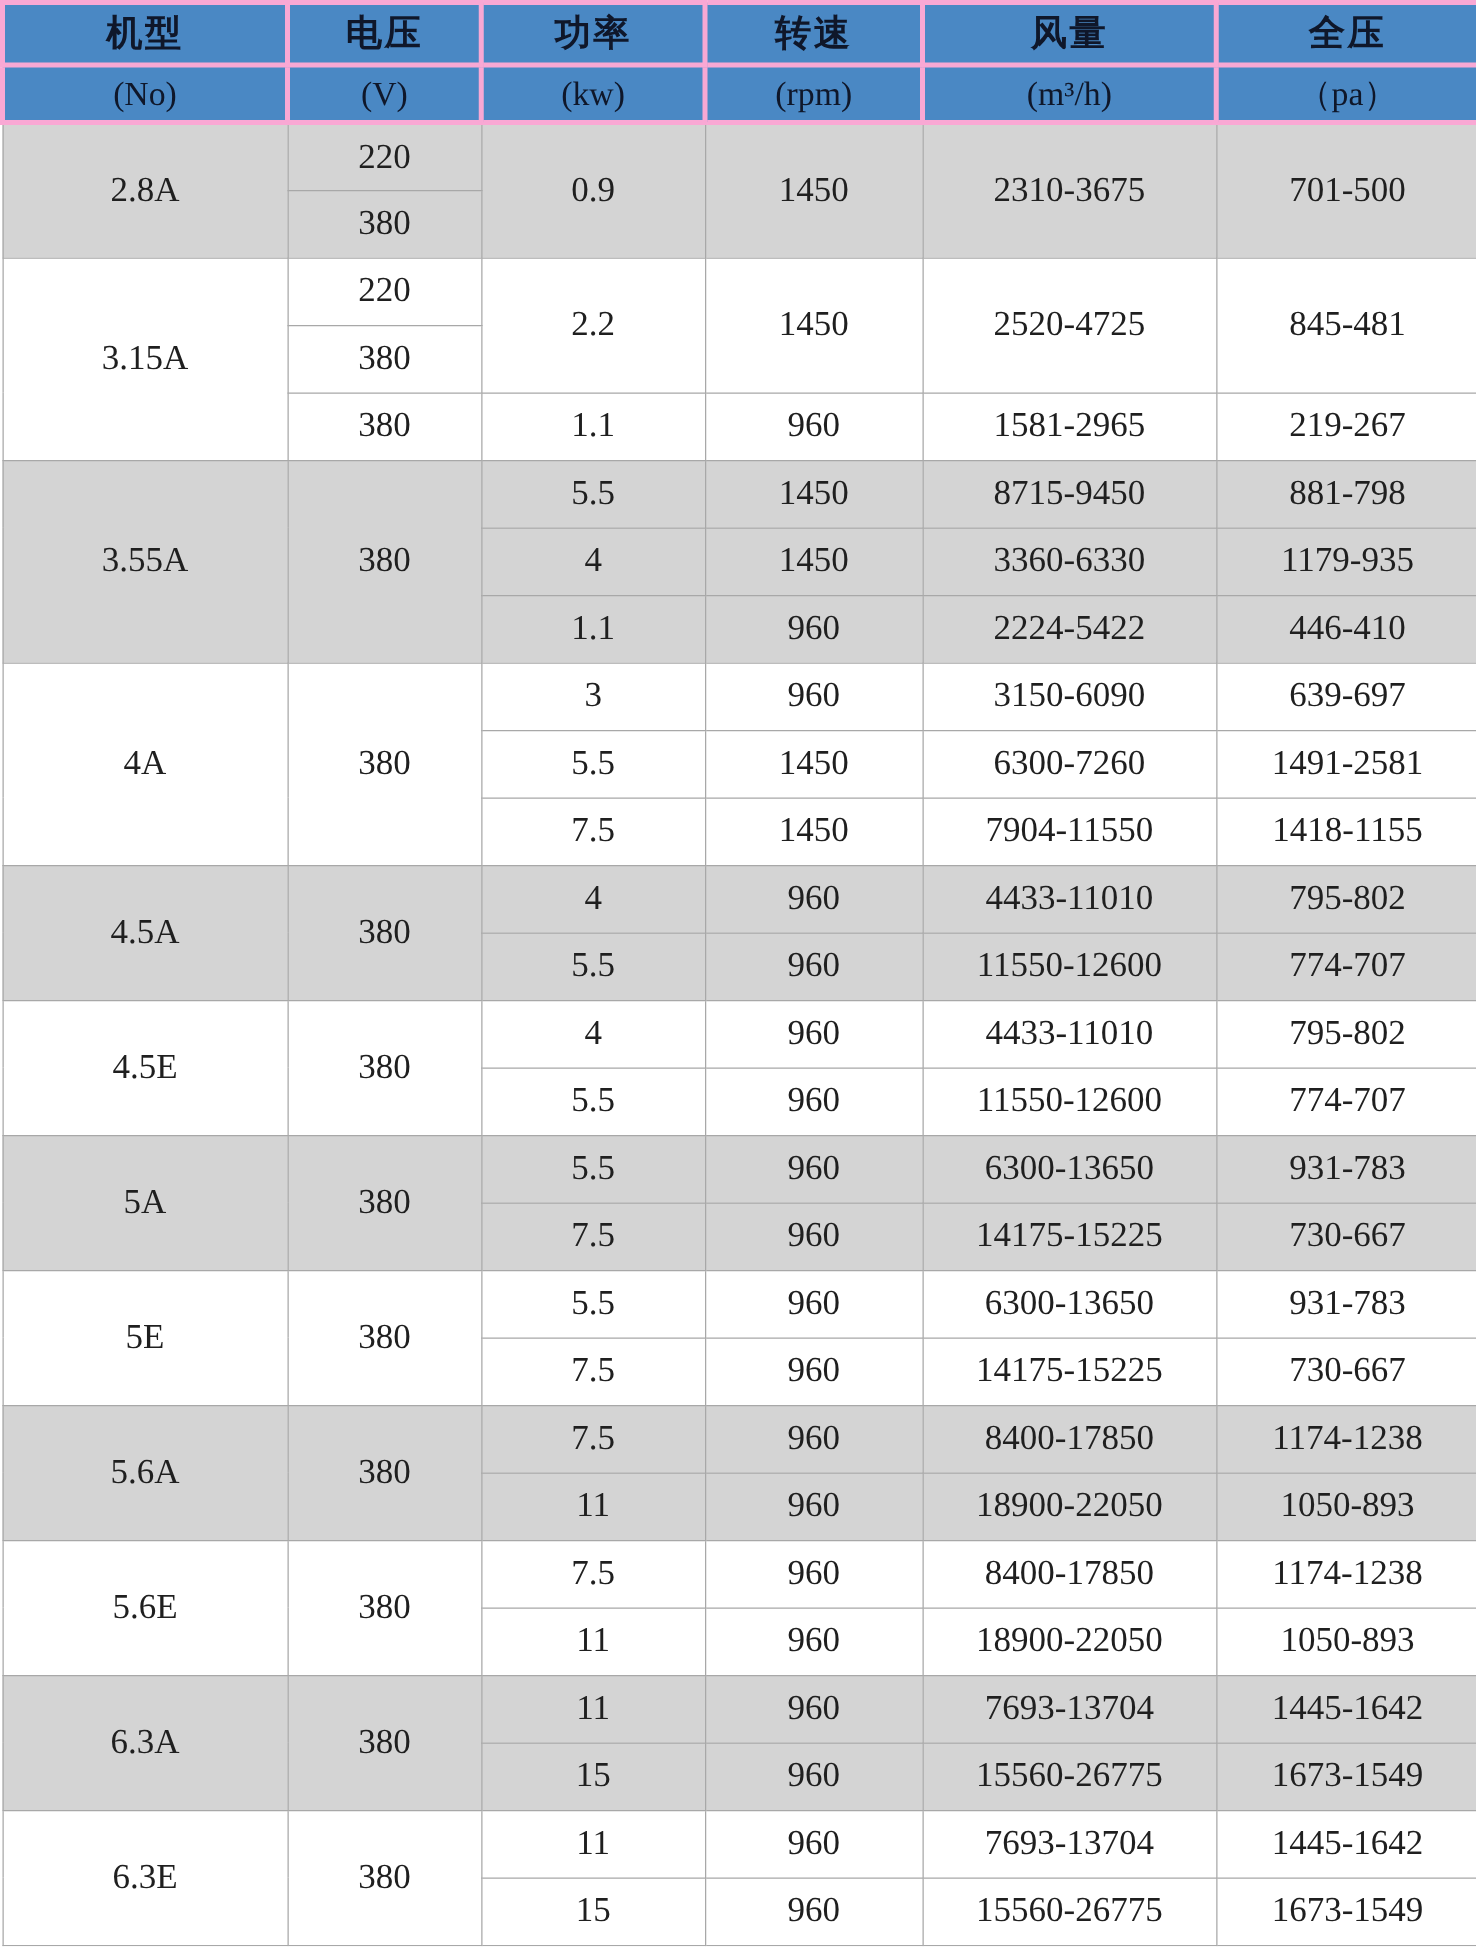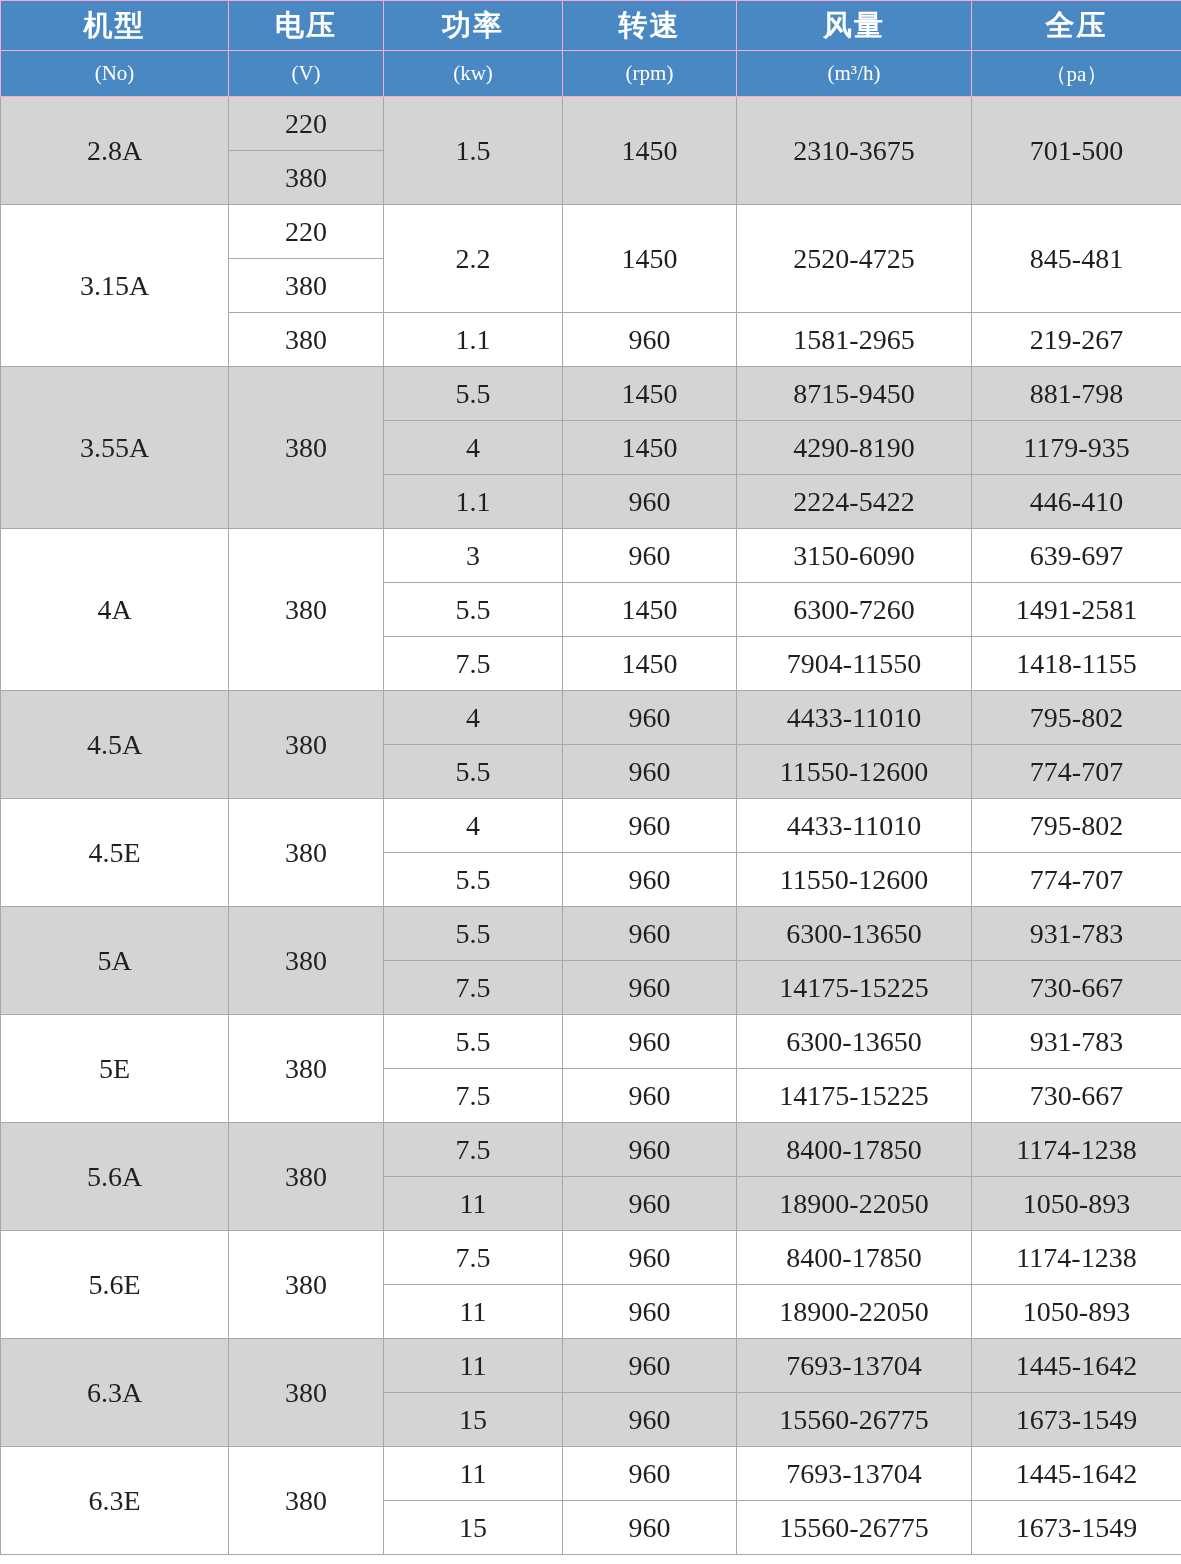--- a/index.html
+++ b/index.html
@@ -8,38 +8,38 @@
 
   table.spec {
     border-collapse: collapse;
     table-layout: fixed;
     width: 1181px;
   }
 
   
   table.spec th {
     background: #4a88c4;
-    color: #ffffff;
-    border: 1px solid #f9a8d4;
+    color: #0f172a;
+    border: 4px solid #f9a8d4;
     text-align: center;
     vertical-align: middle;
     padding: 0;
     font-weight: normal;
   }
   tr.title-row th {
     height: 50px;
     font-family: "Liberation Sans", sans-serif;
     font-weight: bold;
     font-size: 29px;
     letter-spacing: 2px;
   }
   tr.unit-row th {
     height: 46px;
     font-family: "Liberation Serif", serif;
-    font-size: 21px;
+    font-size: 27px;
   }
 
   
   table.spec td {
     border: 1px solid #a8a8a8;
     text-align: center;
     vertical-align: middle;
     height: 54px;
     padding: 0;
     font-family: "Liberation Serif", serif;
@@ -76,21 +76,21 @@
       <th>(kw)</th>
       <th>(rpm)</th>
       <th>(m³/h)</th>
       <th>（pa）</th>
     </tr>
   </thead>
   <tbody>
       <tr class="gray">
         <td rowspan="2">2.8A</td>
         <td>220</td>
-        <td rowspan="2">1.5</td>
+        <td rowspan="2">0.9</td>
         <td rowspan="2">1450</td>
         <td rowspan="2">2310-3675</td>
         <td rowspan="2">701-500</td>
       </tr>
       <tr class="gray">
         <td>380</td>
       </tr>
       <tr class="white">
         <td rowspan="3">3.15A</td>
         <td>220</td>
@@ -113,21 +113,21 @@
         <td rowspan="3">3.55A</td>
         <td rowspan="3">380</td>
         <td>5.5</td>
         <td>1450</td>
         <td>8715-9450</td>
         <td>881-798</td>
       </tr>
       <tr class="gray">
         <td>4</td>
         <td>1450</td>
-        <td>4290-8190</td>
+        <td>3360-6330</td>
         <td>1179-935</td>
       </tr>
       <tr class="gray">
         <td>1.1</td>
         <td>960</td>
         <td>2224-5422</td>
         <td>446-410</td>
       </tr>
       <tr class="white">
         <td rowspan="3">4A</td>

